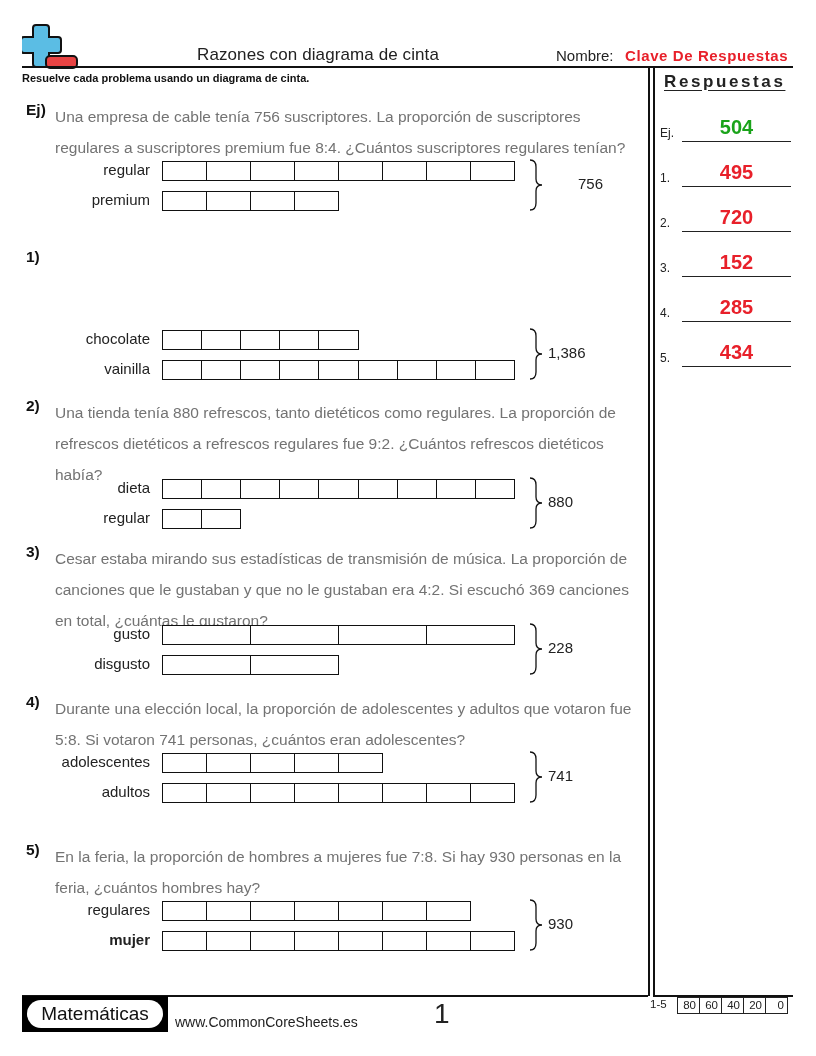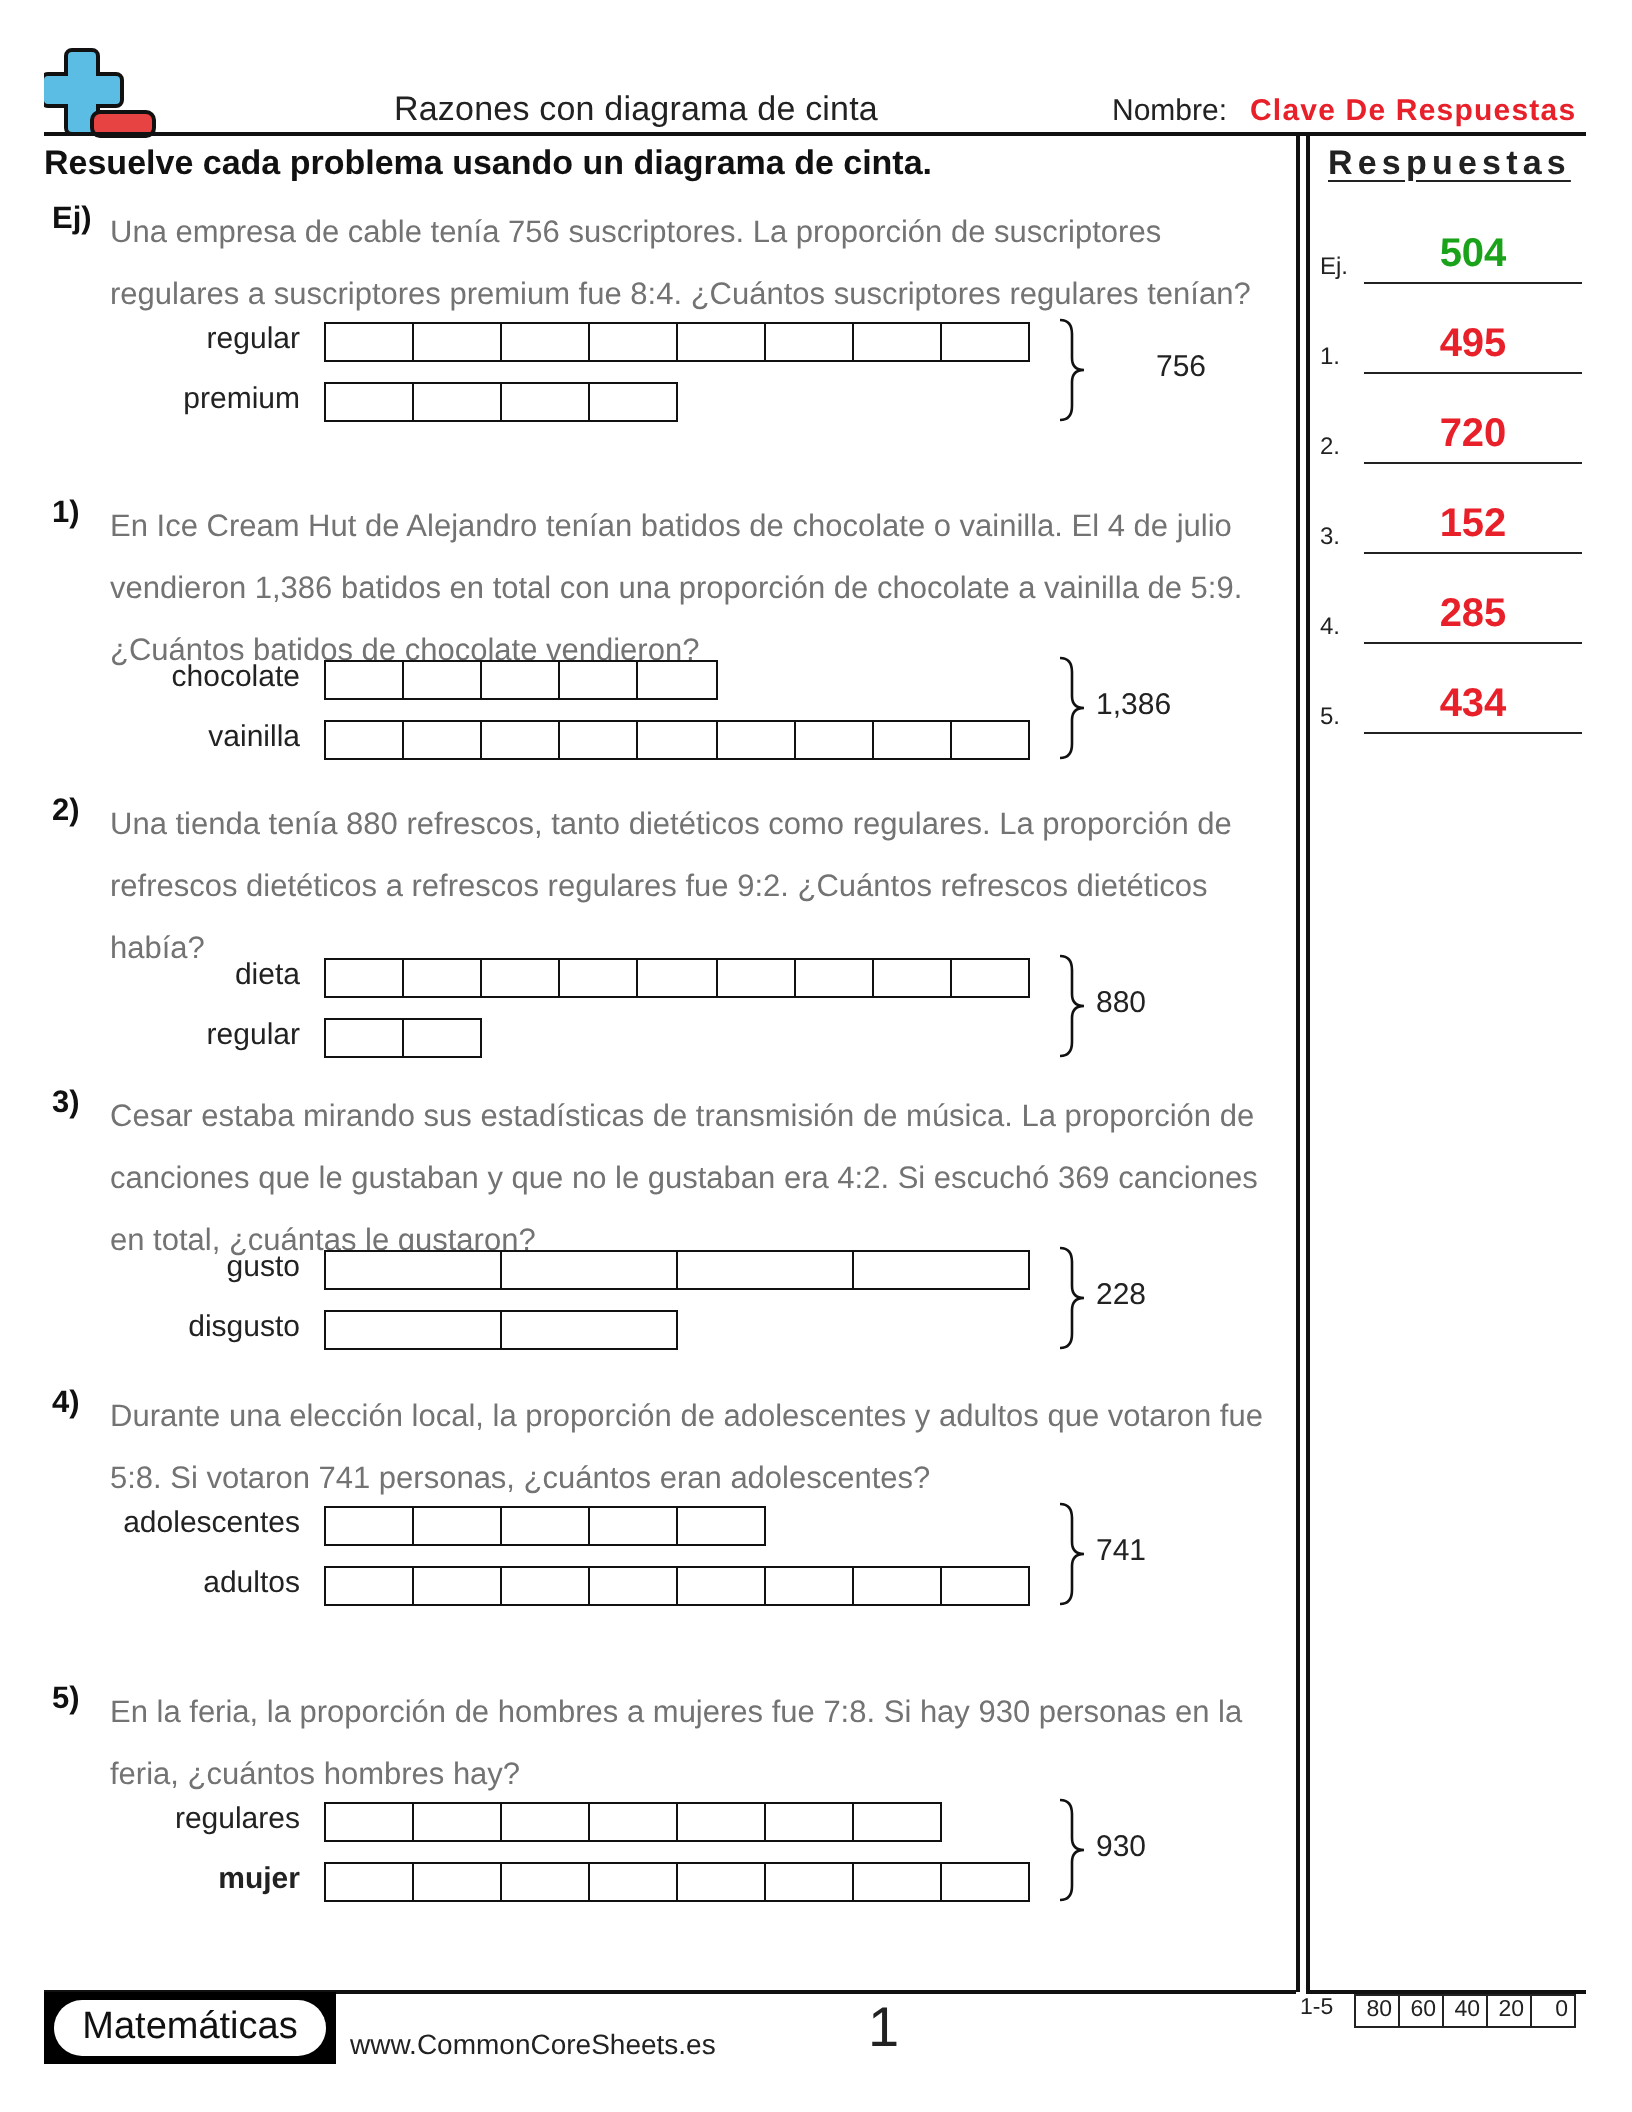--- a/index.html
+++ b/index.html
@@ -6,21 +6,21 @@
   body { width: 816px; height: 1056px; position: relative; overflow: hidden;
          font-family: "Liberation Sans", sans-serif; color: #111; }
   .abs { position: absolute; }
 
   
   .logo { left: 22px; top: 22px; width: 58px; height: 48px; }
   .title { left: 197px; top: 45px; font-size: 17px; color: #222; letter-spacing: 0.1px; }
   .name-label { left: 556px; top: 47px; font-size: 15px; color: #222; }
   .name-value { left: 625px; top: 47px; font-size: 15px; color: #e8202a; font-weight: bold; letter-spacing: 0.6px; }
   .hline-top { left: 22px; top: 66px; width: 771px; height: 2px; background: #111; }
-  .instructions { left: 22px; top: 72px; font-size: 17px; font-weight: bold; color: #111; }
+  .instructions { left: 22px; top: 72px; font-size: 11px; font-weight: bold; color: #111; }
 
   .vline1 { left: 648px; top: 67px; width: 2px; height: 929px; background: #111; }
   .vline2 { left: 653px; top: 67px; width: 2px; height: 929px; background: #111; }
 
   
   .ans-title { left: 664px; top: 72px; font-size: 17px; font-weight: bold; letter-spacing: 2.6px;
                text-decoration: underline; text-underline-offset: 3px; color: #222; }
   .ans-row { left: 660px; width: 133px; height: 30px; }
   .ans-label { position: absolute; left: 0; bottom: 2px; font-size: 12px; color: #222; }
   .ans-line { position: absolute; left: 22px; right: 2px; bottom: 0; height: 1.5px; background: #222; }
@@ -123,21 +123,20 @@
         <div class="cell" style="width:45.00px"></div>
         <div class="cell" style="width:45.00px"></div>
       </div>
       <svg class="brace" viewBox="0 0 22 52" style="left:506px; top:58px;">
         <path d="M2 1 Q8 1 8 8 L8 20 Q8 26 14 26 Q8 26 8 32 L8 44 Q8 51 2 51" fill="none" stroke="#111" stroke-width="1.3"></path>
       </svg>
       <span class="total" style="left:556px; top:74px;">756</span>
     </div>
     <div class="abs problem" style="top: 248px; height: 120px;">
       <span class="p-num">1)</span>
-      <span class="p-text">En Ice Cream Hut de Alejandro tenían batidos de chocolate o vainilla. El 4 de julio vendieron 1,386 batidos en total con una proporción de chocolate a vainilla de 5:9. ¿Cuántos batidos de chocolate vendieron?</span>
       <span class="tape-label" style="left:1px; left:3px; top:81.5px;">chocolate</span>
       <div class="tape" style="left:140px; top:81.5px;">
         <div class="cell" style="width:40.11px"></div>
         <div class="cell" style="width:40.11px"></div>
         <div class="cell" style="width:40.11px"></div>
         <div class="cell" style="width:40.11px"></div>
         <div class="cell" style="width:40.11px"></div>
       </div>
       <span class="tape-label" style="left:1px; left:3px; top:111.5px;">vainilla</span>
       <div class="tape" style="left:140px; top:111.5px;">

